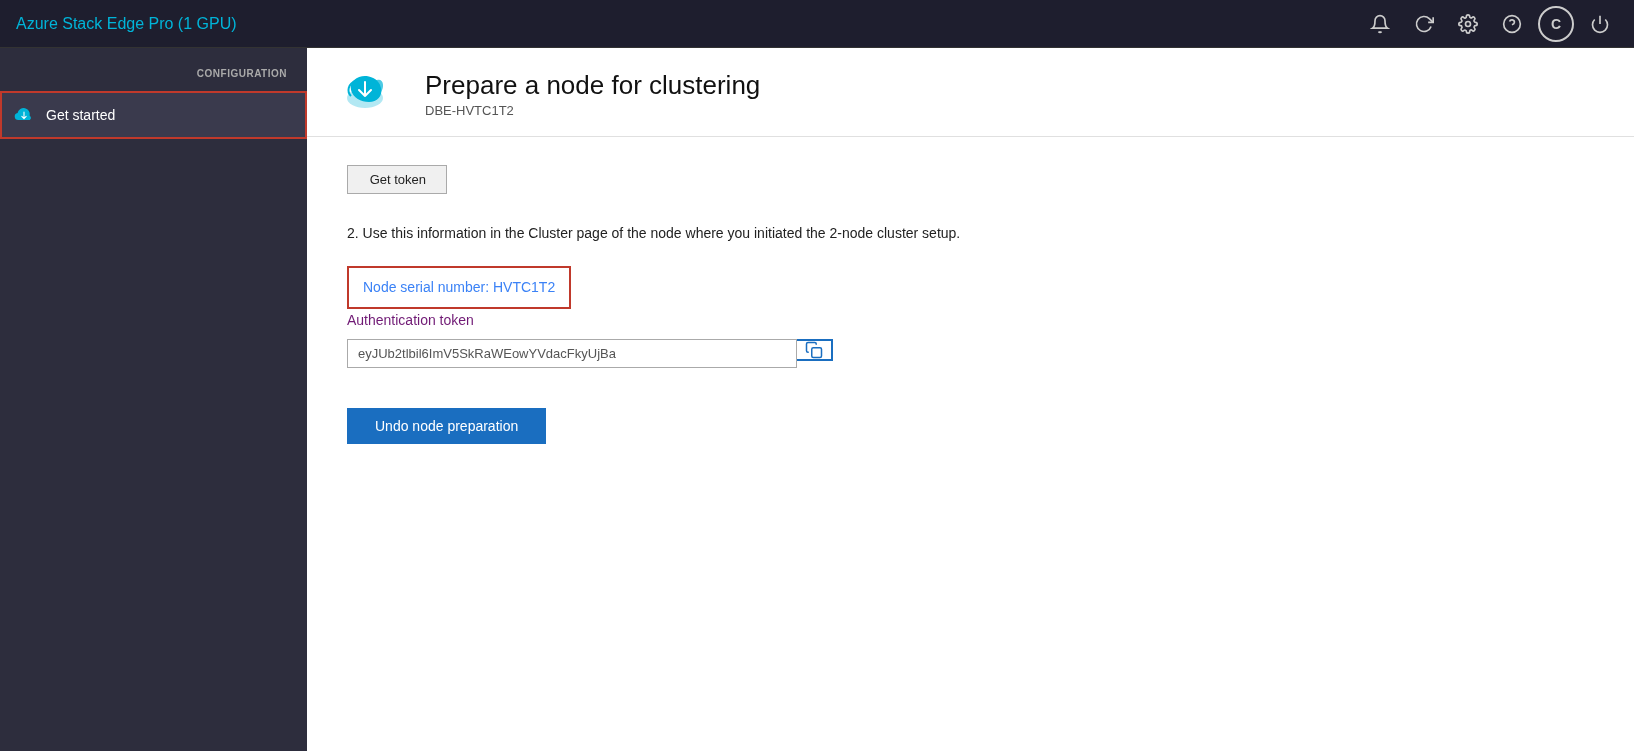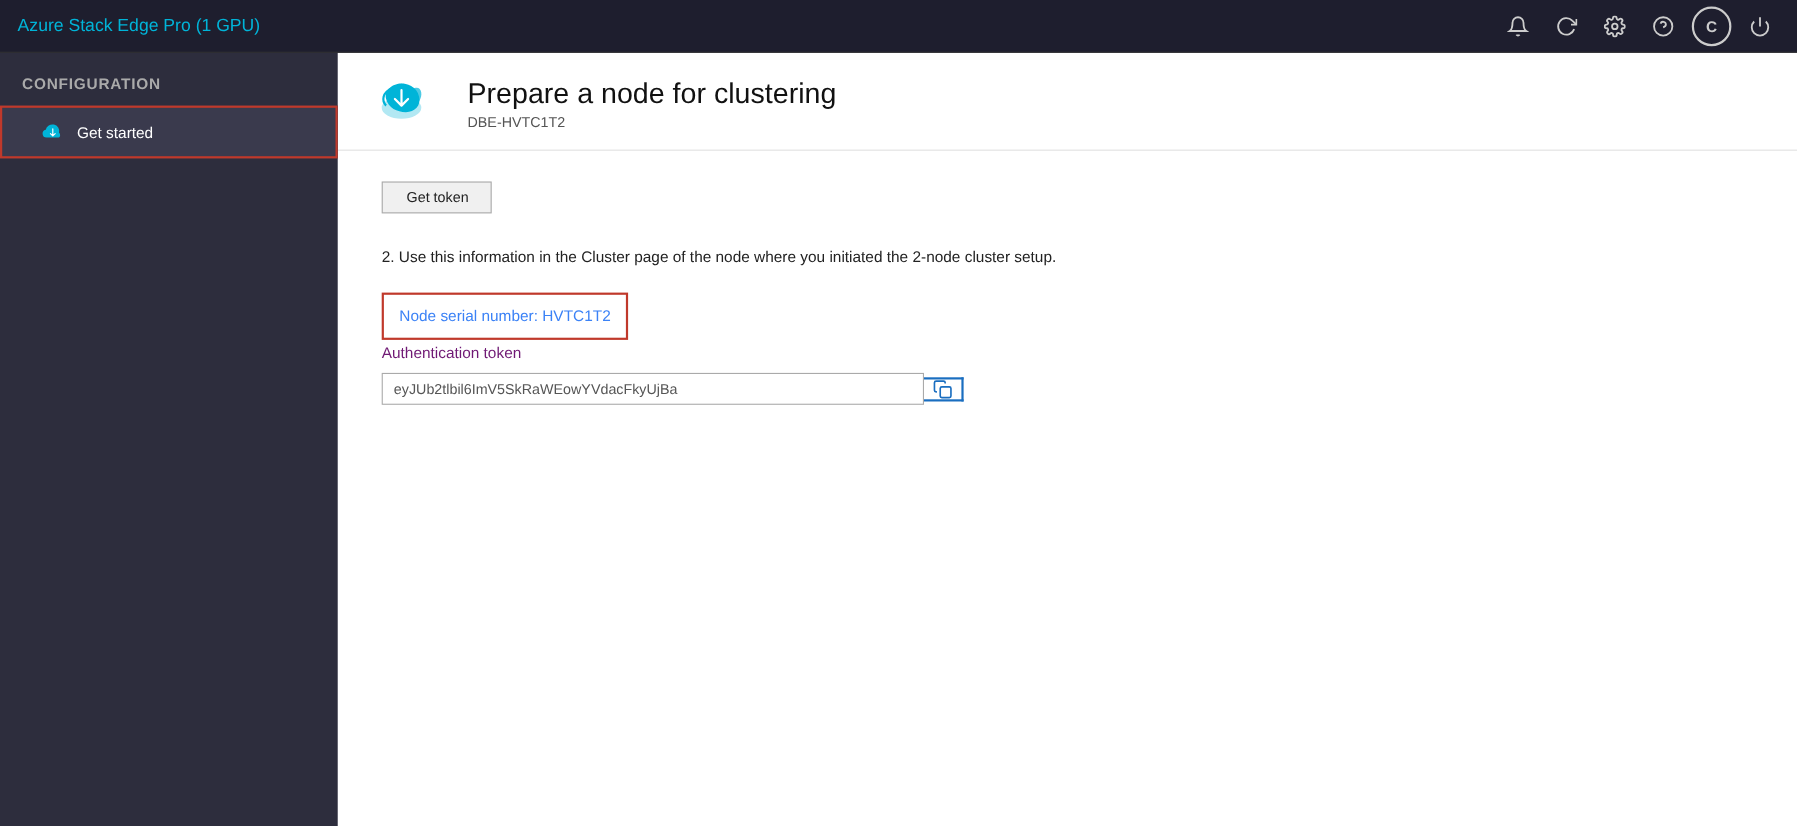--- a/index.html
+++ b/index.html
@@ -57,30 +57,31 @@
     
     .sidebar {
       width: 307px;
       background: #2d2d3d;
       flex-shrink: 0;
       display: flex;
       flex-direction: column;
     }
     .sidebar-section-label {
       color: #aaa;
-      font-size: 14px;
+      font-size: 10px;
       font-weight: 600;
       letter-spacing: 0.05em;
       padding: 20px 20px 12px 20px;
       text-transform: uppercase;
+      text-align: right;
     }
     .sidebar-item {
       display: flex;
       align-items: center;
-      padding: 12px 36px;
+      padding: 12px 12px;
       cursor: pointer;
       gap: 12px;
       color: #ccc;
       font-size: 14px;
       position: relative;
     }
     .sidebar-item.active {
       background: #3a3a4d;
       border: 2px solid #c0392b;
       color: #fff;
@@ -181,22 +182,22 @@
     
     .auth-token-label {
       font-size: 14px;
       color: #701a75;
       margin-bottom: 8px;
     }
 
     
     .token-row {
       display: flex;
-      align-items: center;
-      width: 529px;
+      align-items: flex-start;
+      width: 486px;
     }
     .token-input {
       flex: 1;
       border: 1px solid #aaa;
       padding: 6px 10px;
       font-size: 13px;
       color: #555;
       background: #fff;
       outline: none;
     }
@@ -328,18 +329,19 @@
           <button class="copy-btn" title="Copy">
             <svg viewBox="0 0 24 24" fill="none" stroke="#1a6ec0" stroke-width="2">
               <rect x="9" y="9" width="13" height="13" rx="2" ry="2"></rect>
               <path d="M5 15H4a2 2 0 0 1-2-2V4a2 2 0 0 1 2-2h9a2 2 0 0 1 2 2v1"></path>
             </svg>
           </button>
         </div>
       </div>
 
       <div class="step">
+        <button class="btn-primary">Undo node preparation</button>
       </div>
 
     </div>
   </div>
 
 </div>
 
 </body></html>

